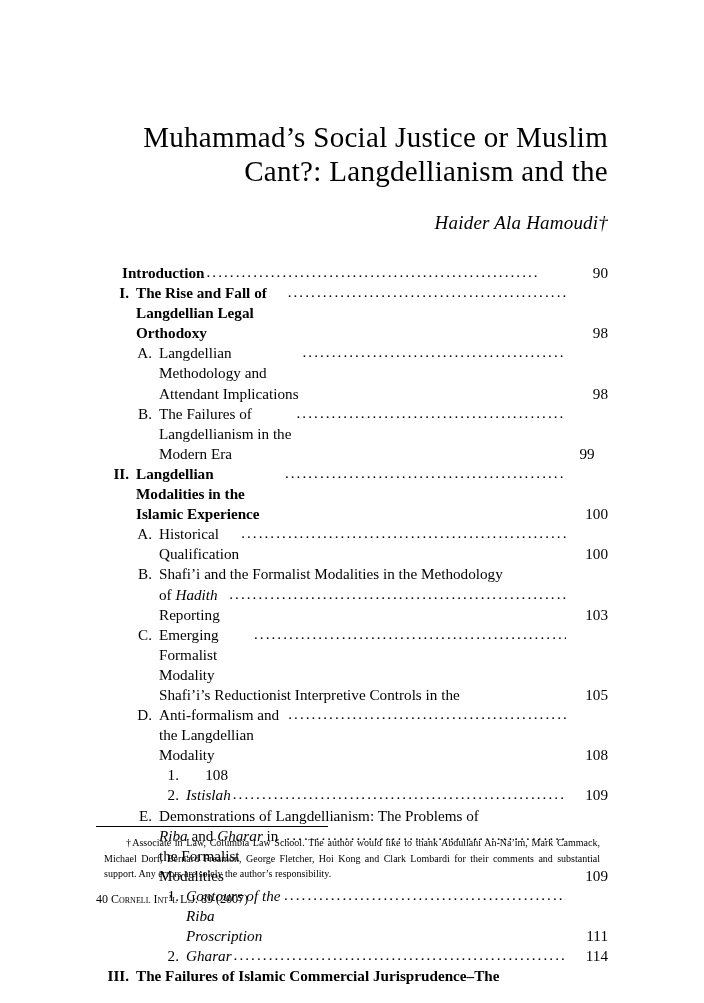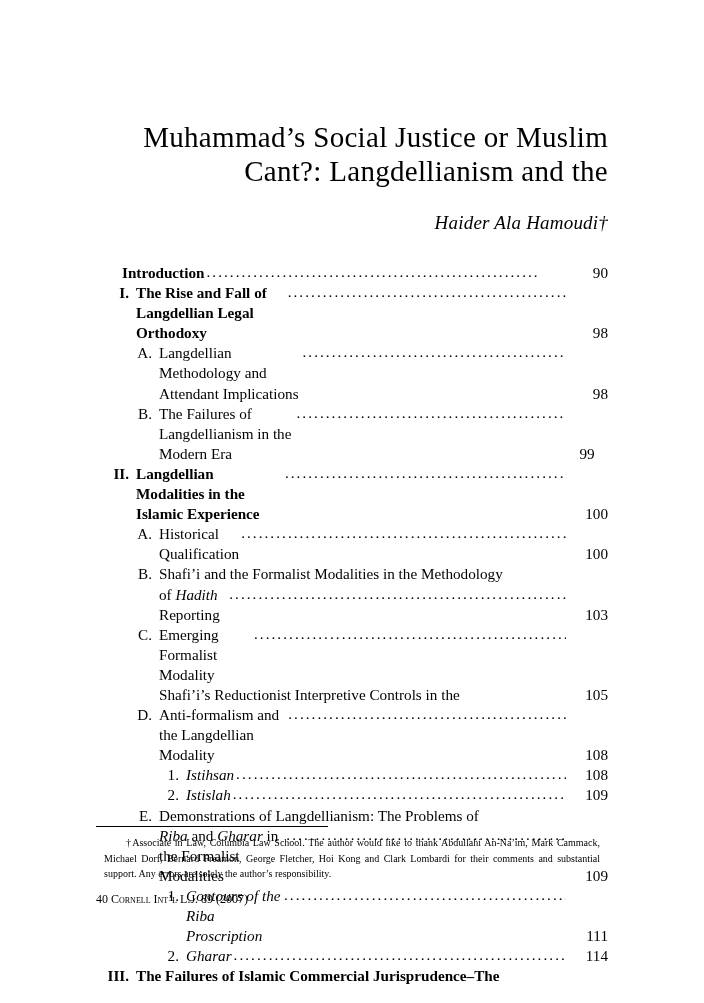--- a/index.html
+++ b/index.html
@@ -251,26 +251,20 @@
         <div class="body-col">
           <div class="tline">
             <span class="txt"><span>Anti-formalism and the Langdellian Modality</span></span>
             <span class="leaders"></span>
           </div>
         </div>
         <div class="pageno" style="align-self: flex-end;">108</div>
       </div>
       <div class="toc-entry lvl-3">
         <div class="num">1.</div>
-        <div class="body-col">
-          <div class="tline">
-            <span class="txt"><span class="ital">Istihsan</span></span>
-            <span class="leaders"></span>
-          </div>
-        </div>
         <div class="pageno" style="align-self: flex-end;">108</div>
       </div>
       <div class="toc-entry lvl-3">
         <div class="num">2.</div>
         <div class="body-col">
           <div class="tline">
             <span class="txt"><span class="ital">Istislah</span></span>
             <span class="leaders"></span>
           </div>
         </div>

